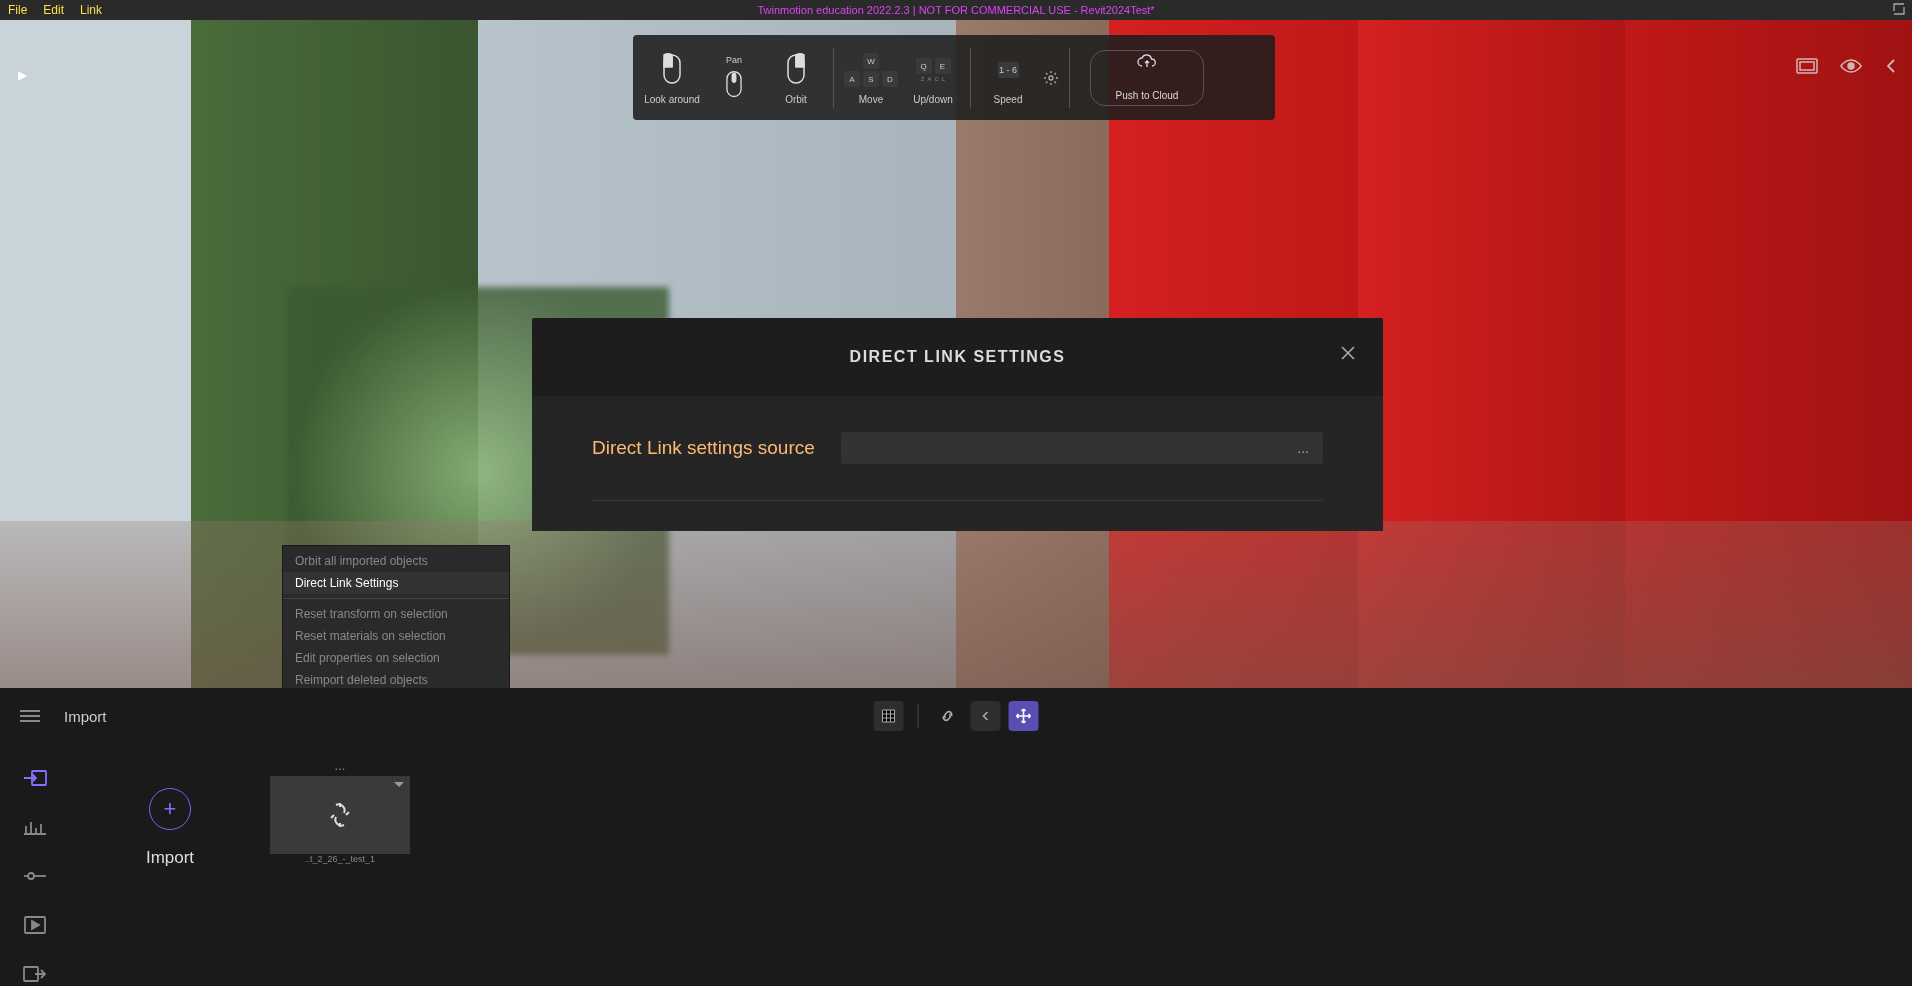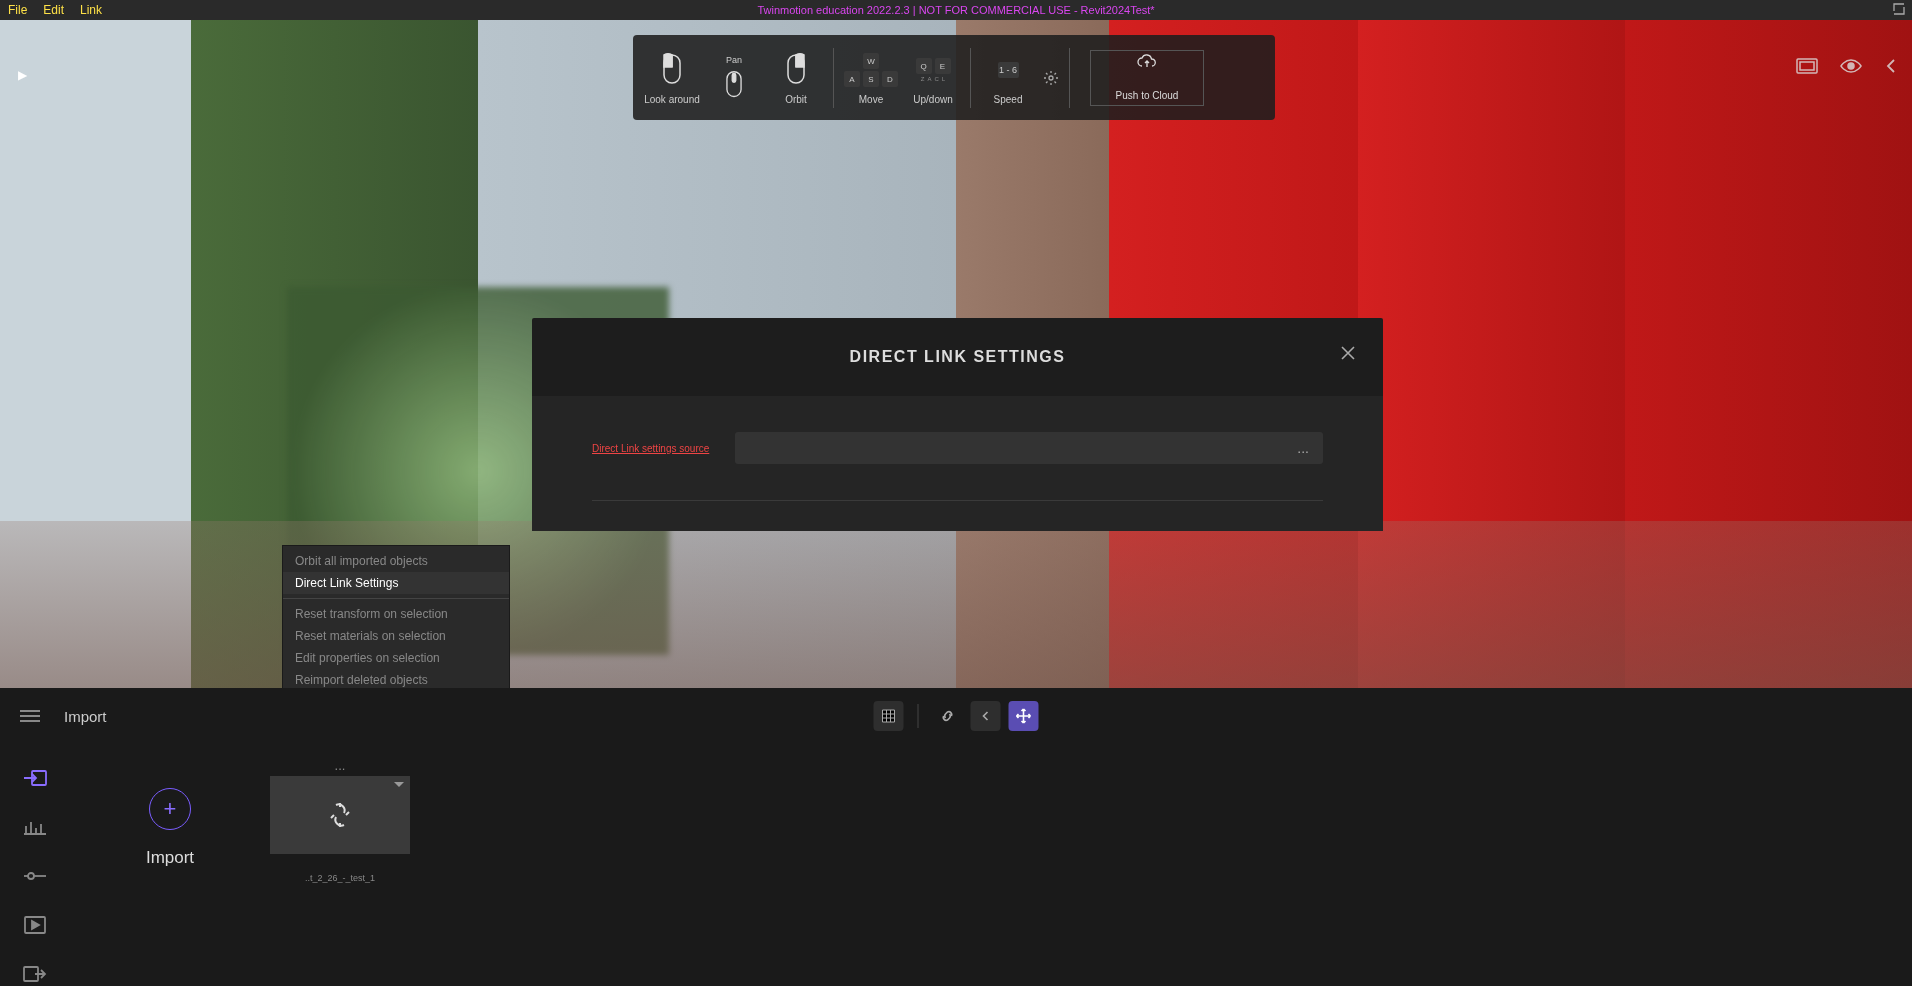--- a/index.html
+++ b/index.html
@@ -135,21 +135,21 @@
 }
 .nav-gear {
   width: 24px;
   display: flex; align-items: center; justify-content: center;
   color: #aaa;
 }
 .push-cloud {
   margin-left: 14px;
   width: 114px; height: 56px;
   border: 1px solid #555;
-  border-radius: 0;
+  border-radius: 15px;
   display: flex;
   flex-direction: column;
   align-items: center;
   justify-content: center;
   gap: 20px;
   font-size: 10px;
   color: #ddd;
 }
 
 
@@ -219,23 +219,22 @@
 }
 .modal-row {
   display: flex;
   align-items: center;
   gap: 26px;
   padding-bottom: 36px;
   border-bottom: 1px solid #3a3a3a;
 }
 .modal-row .label {
   flex: 0 0 auto;
-  font-size: 10px;
-  color: #ef4444;
-  text-decoration: underline;
+  font-size: 19px;
+  color: #fdba74;
 }
 .modal-row .source-input {
   flex: 1;
   height: 32px;
   background: #333;
   border: none;
   border-radius: 3px;
   position: relative;
   display: flex;
   align-items: center;
@@ -379,21 +378,21 @@
 .thumb::before {
   content: "";
   position: absolute;
   top: 6px; right: 6px;
   width: 0; height: 0;
   border-left: 5px solid transparent;
   border-right: 5px solid transparent;
   border-top: 5px solid #999;
 }
 .thumb-label {
-  margin-top: 19px;
+  margin-top: 0;
   font-size: 9px;
   color: #888;
 }
 </style>
 </head>
 <body>
 
 <div class="menubar">
   <div class="menu-left">
     <span>File</span>

